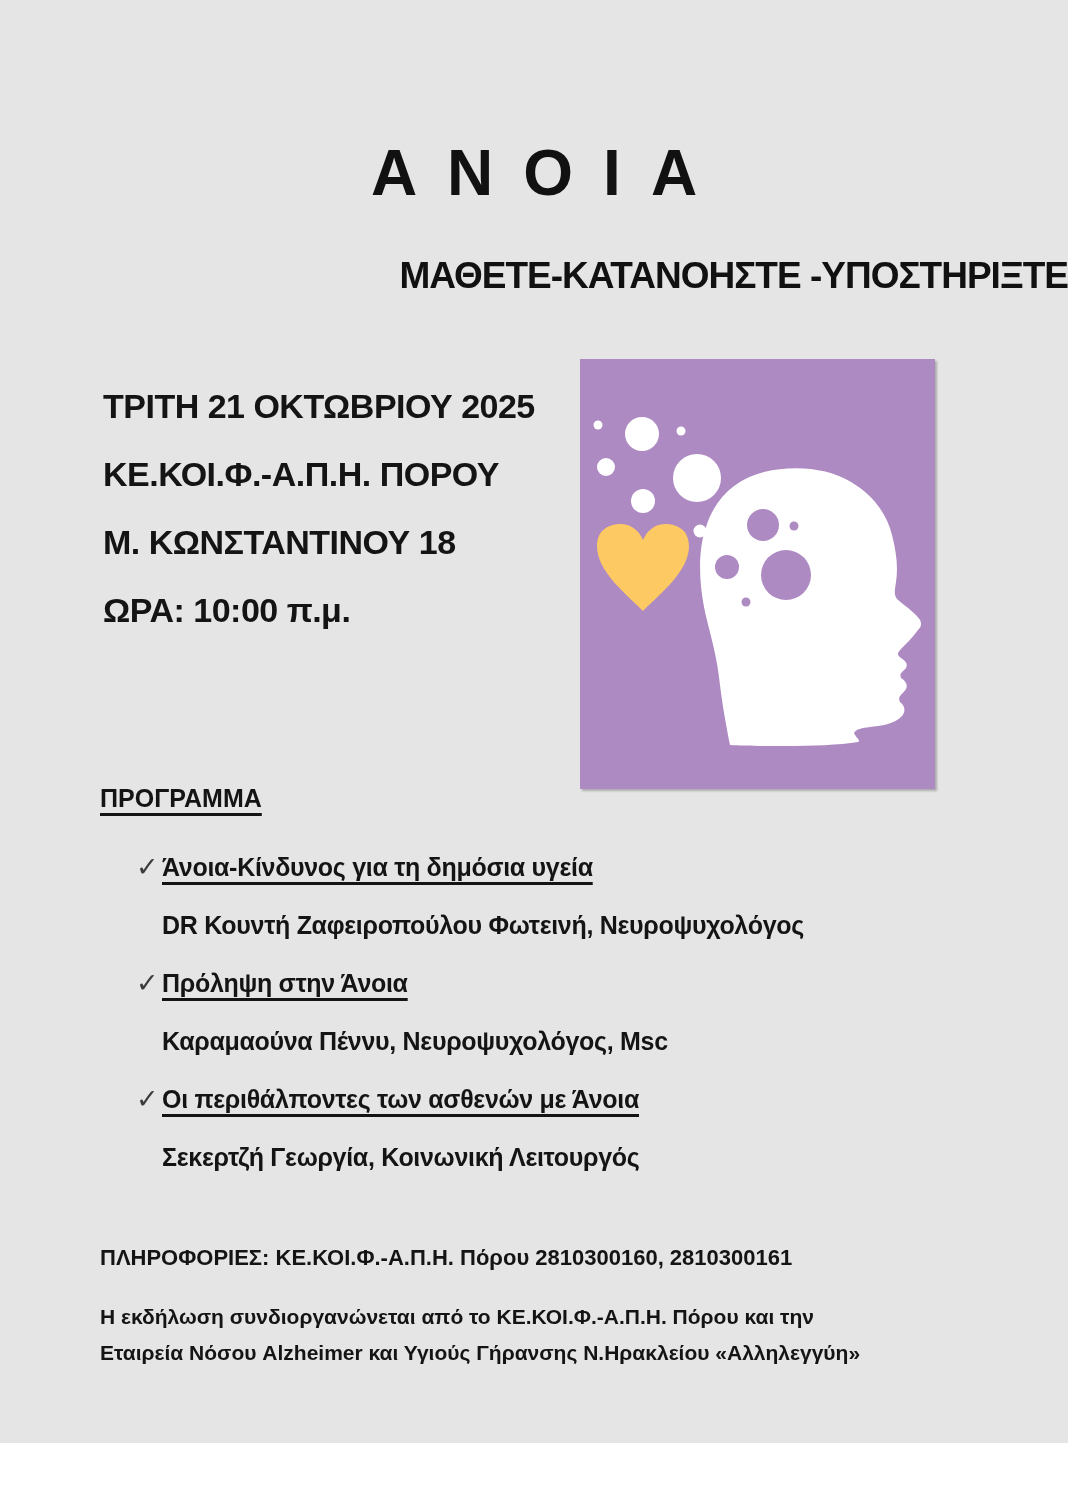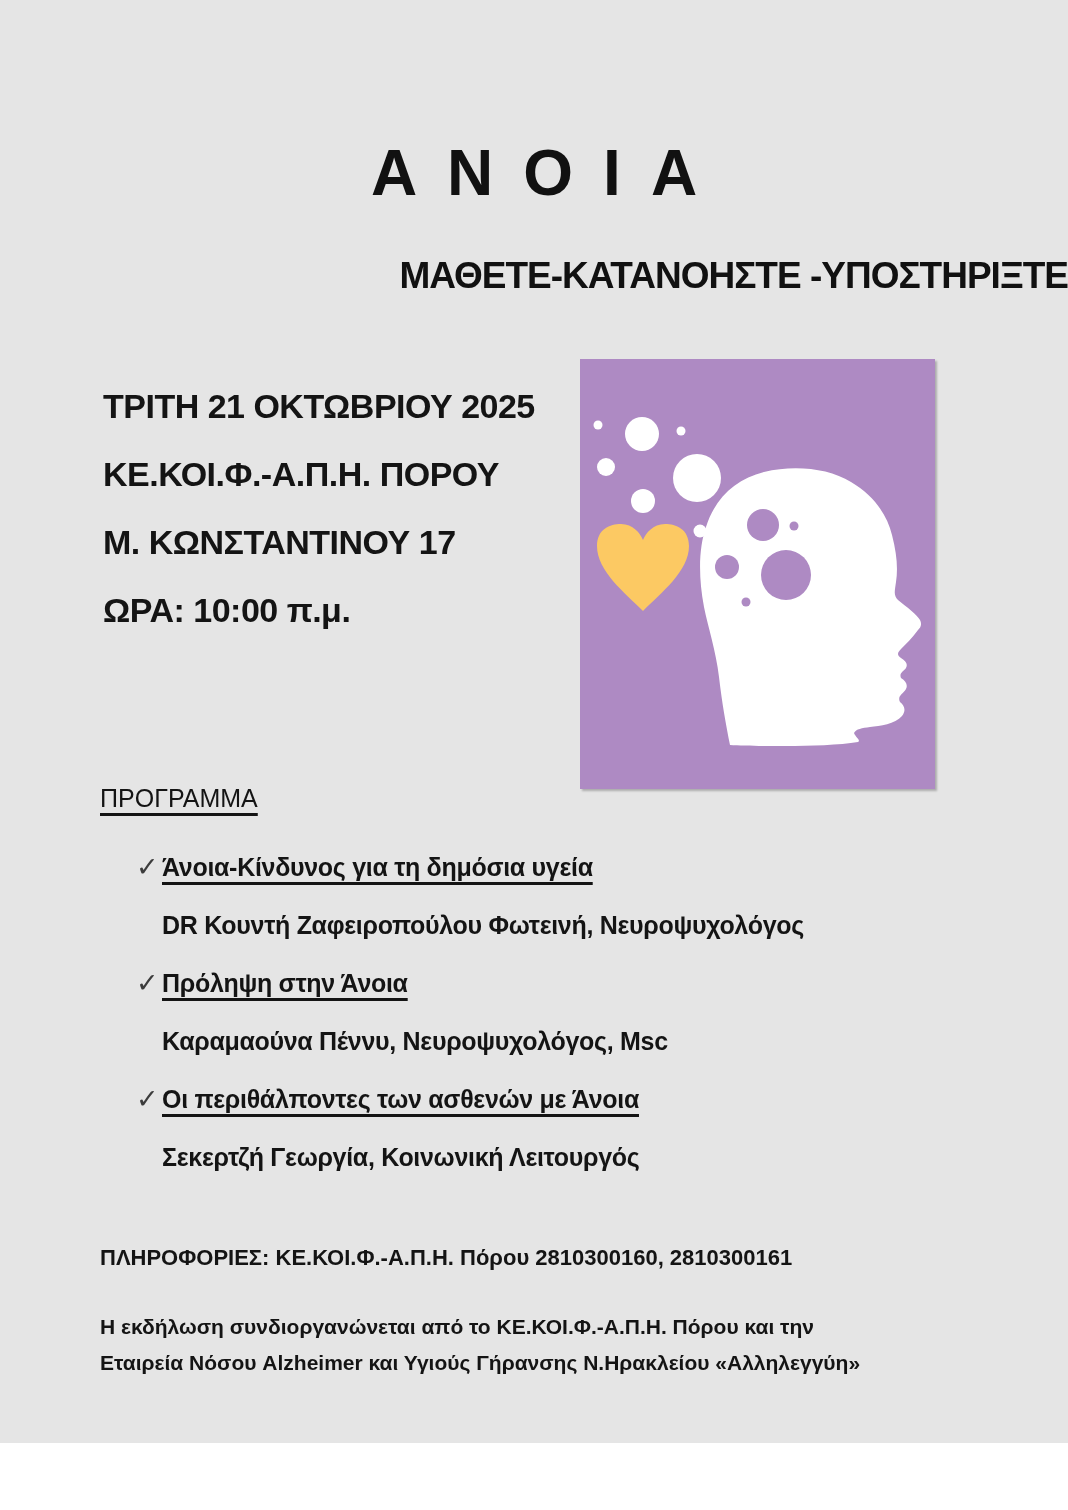--- a/index.html
+++ b/index.html
@@ -61,21 +61,21 @@
 
   .program {
     position: absolute;
     left: 100px; top: 782px;
     width: 780px;
     color: #141414;
   }
   .program-heading {
     display: inline-block;
     font-size: 25px;
-    font-weight: normal;
+    font-weight: bold;
     line-height: 32px;
     margin-bottom: 24px;
     text-decoration: underline;
     text-decoration-thickness: 3px;
     text-underline-offset: 6px;
   }
   .program-row {
     position: relative;
     height: 58px;
     line-height: 58px;
@@ -101,21 +101,21 @@
   .footer {
     position: absolute;
     left: 100px; top: 1243px;
     width: 900px;
     color: #141414;
   }
   .footer-info {
     font-size: 22px;
     font-weight: bold;
     line-height: 30px;
-    margin-bottom: 36px;
+    margin-bottom: 26px;
     white-space: nowrap;
   }
   .footer-org {
     font-size: 21px;
     font-weight: bold;
     line-height: 36px;
   }
   .footer-org div { white-space: nowrap; }
 </style>
 </head>
@@ -123,21 +123,21 @@
 
 <div class="page">
 
   <h1 class="title">ΑΝΟΙΑ</h1>
 
   <h2 class="subtitle">ΜΑΘΕΤΕ-ΚΑΤΑΝΟΗΣΤΕ -ΥΠΟΣΤΗΡΙΞΤΕ</h2>
 
   <div class="event-info">
     <div class="event-line">ΤΡΙΤΗ 21 ΟΚΤΩΒΡΙΟΥ 2025</div>
     <div class="event-line">ΚΕ.ΚΟΙ.Φ.-Α.Π.Η. ΠΟΡΟΥ</div>
-    <div class="event-line">Μ. ΚΩΝΣΤΑΝΤΙΝΟΥ 17</div>
+    <div class="event-line">Μ. ΚΩΝΣΤΑΝΤΙΝΟΥ 18</div>
     <div class="event-line">ΩΡΑ: 10:00 π.μ.</div>
   </div>
 
   <div class="illustration">
     <svg viewBox="0 0 355 430" xmlns="http://www.w3.org/2000/svg">
       <rect x="0" y="0" width="355" height="430" fill="#ae8ac3"></rect>
 
       <g fill="#ffffff">
         <circle cx="18" cy="66" r="4.5"></circle>
         <circle cx="62" cy="75" r="17"></circle>

